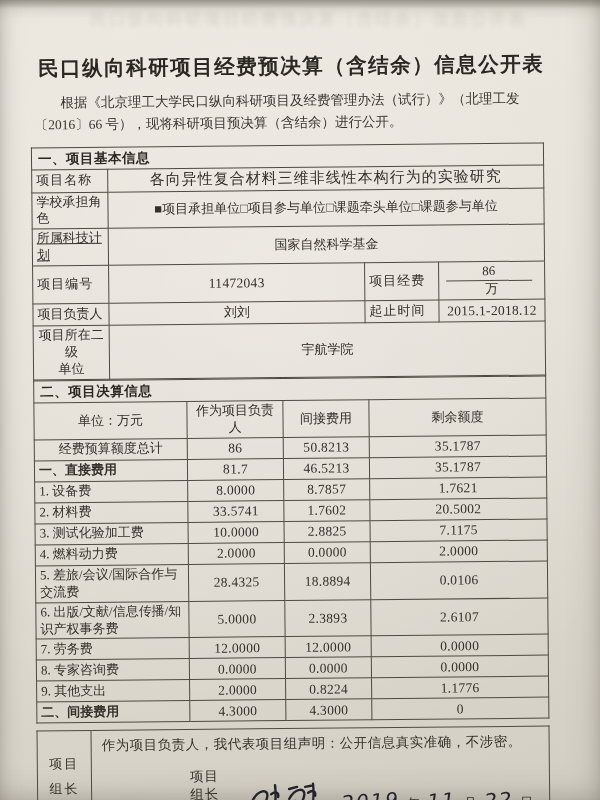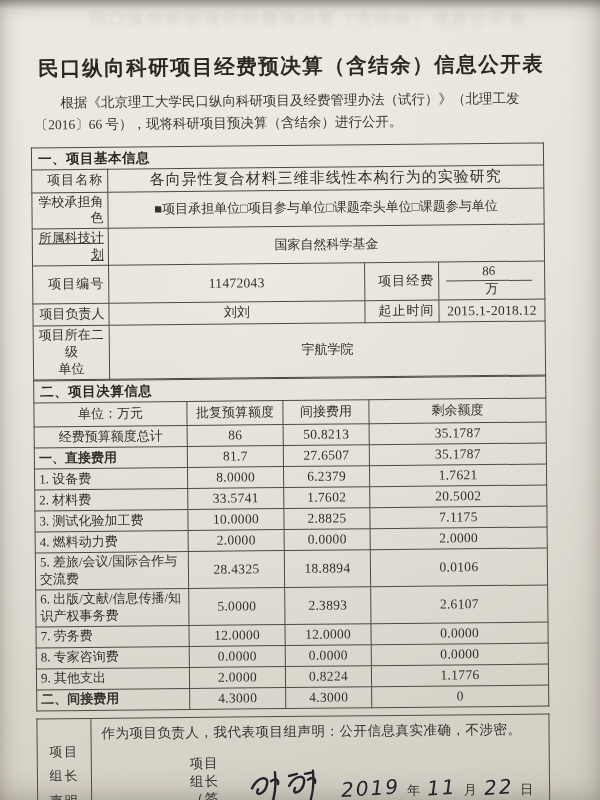--- a/index.html
+++ b/index.html
@@ -47,21 +47,21 @@
   td,th{border:1px solid #4e4a42;padding:1px 4px;font-weight:normal;
         overflow:hidden;line-height:1.3;}
   .sec-head{
     font-family:"Liberation Sans","DejaVu Sans",sans-serif;
     font-weight:bold;font-size:13.5px;color:#2b2822;
     text-align:left;padding:2px 6px;letter-spacing:.5px;
   }
   .c{text-align:center;}
   .l{text-align:left;}
   .num{font-size:13.5px;text-align:center;letter-spacing:.3px;}
-  .lbl{text-align:right;letter-spacing:1px;}
+  .lbl{text-align:left;letter-spacing:1px;}
   .underlined{
     display:inline-block;min-width:78px;text-align:center;
     border-bottom:1px solid #4e4a42;padding:0 4px 0px 4px;margin-right:6px;
   }
   tr.h21{height:21px} tr.h22{height:22px} tr.h24{height:24px}
   tr.h34{height:34px} tr.h44{height:44px} tr.h20{height:20px}
   .decl{margin-top:7px;}
   .decl td{vertical-align:middle;}
   .decl .label-cell{text-align:center;letter-spacing:2px;line-height:1.9;}
   .decl .content-cell{padding:6px 10px 8px 10px;vertical-align:top;}
@@ -143,40 +143,40 @@
           <col style="width:96px">
           <col style="width:86px">
           <col style="width:177px">
         </colgroup>
       <tbody>
           <tr class="h20">
         <td colspan="4" class="sec-head">二、项目决算信息</td>
       </tr>
       <tr class="h24">
         <th class="c">单位：万元</th>
-        <th class="c">批复预算额度</th>
+        <th class="c">作为项目负责人</th>
         <th class="c">间接费用</th>
         <th class="c">剩余额度</th>
       </tr>
       <tr class="h21">
         <td class="c">经费预算额度总计</td>
         <td class="num">86</td>
         <td class="num">50.8213</td>
         <td class="num">35.1787</td>
       </tr>
       <tr class="h21">
         <td class="l" style="font-weight:bold;">一、直接费用</td>
         <td class="num">81.7</td>
-        <td class="num">27.6507</td>
+        <td class="num">46.5213</td>
         <td class="num">35.1787</td>
       </tr>
       <tr class="h21">
         <td class="l">1.  设备费</td>
         <td class="num">8.0000</td>
-        <td class="num">6.2379</td>
+        <td class="num">8.7857</td>
         <td class="num">1.7621</td>
       </tr>
       <tr class="h21">
         <td class="l">2.  材料费</td>
         <td class="num">33.5741</td>
         <td class="num">1.7602</td>
         <td class="num">20.5002</td>
       </tr>
       <tr class="h21">
         <td class="l">3.  测试化验加工费</td>

